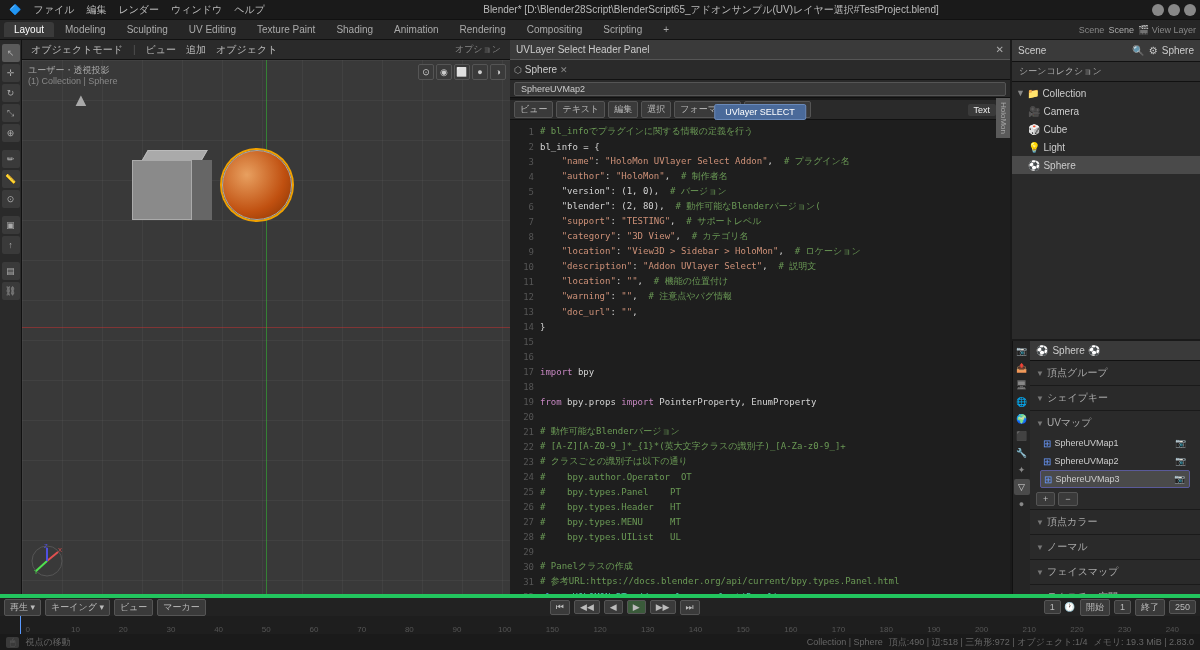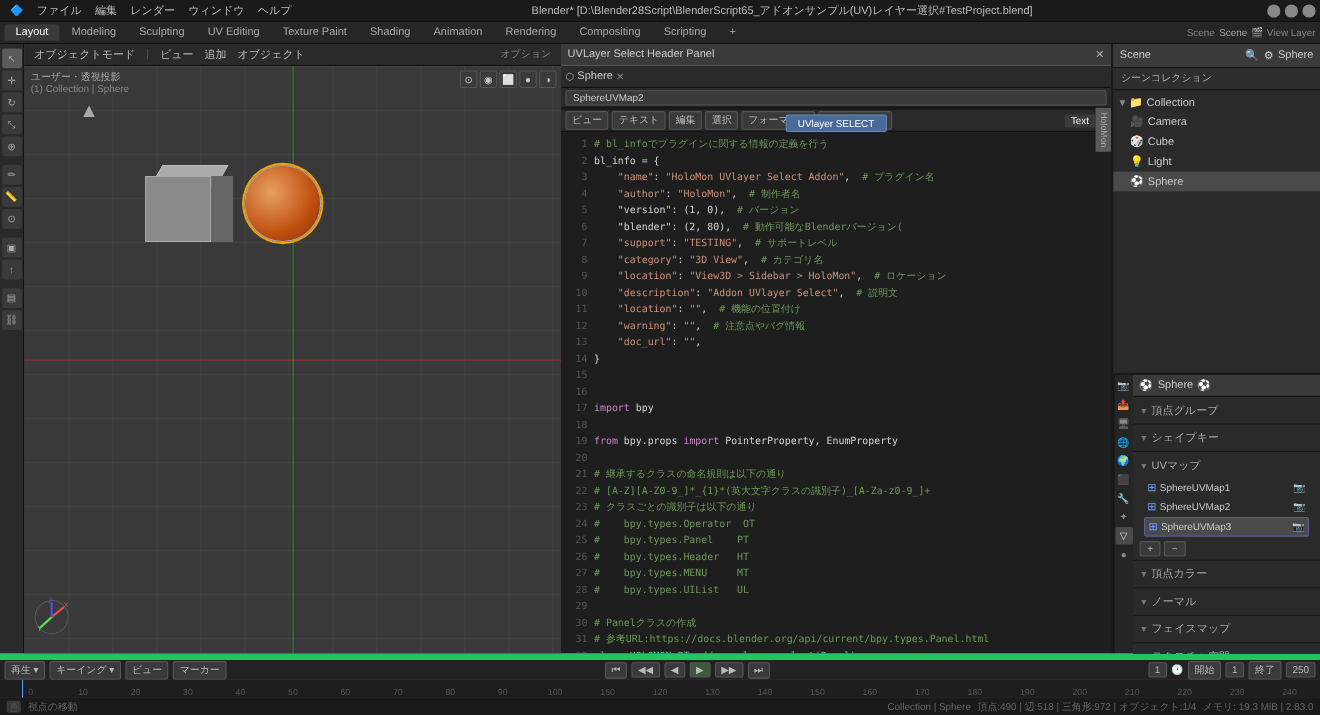--- a/index.html
+++ b/index.html
@@ -428,25 +428,25 @@
       padding: 2px 0;
     }
     .prop-section-title::before {
       content: '▼';
       font-size: 8px;
       color: #777;
     }
 
     
     .timeline {
-      background: #a21caf;
+      background: #ec4899;
       height: 40px;
       display: flex;
       flex-direction: column;
-      border-top: 6px solid #22c55e;
+      border-top: 4px solid #22c55e;
       flex-shrink: 0;
     }
     .timeline-header {
       background: #222;
       height: 18px;
       display: flex;
       align-items: center;
       padding: 0 4px;
       gap: 4px;
     }
@@ -759,33 +759,33 @@
           <div class="script-line">
             <span class="line-num">19</span>
             <span class="line-code"><span class="c-from">from</span> <span class="c-normal">bpy.props</span> <span class="c-from">import</span> <span class="c-normal">PointerProperty, EnumProperty</span></span>
           </div>
           <div class="script-line">
             <span class="line-num">20</span>
             <span class="line-code"><span class="c-normal"></span></span>
           </div>
           <div class="script-line">
             <span class="line-num">21</span>
-            <span class="line-code"><span class="c-comment"># 継承するクラスの命名規則は以下の通り</span></span>
+            <span class="line-code"><span class="c-comment"># 動作可能なBlenderバージョン</span></span>
           </div>
           <div class="script-line">
             <span class="line-num">22</span>
             <span class="line-code"><span class="c-comment"># [A-Z][A-Z0-9_]*_{1}*(英大文字クラスの識別子)_[A-Za-z0-9_]+</span></span>
           </div>
           <div class="script-line">
             <span class="line-num">23</span>
             <span class="line-code"><span class="c-comment"># クラスごとの識別子は以下の通り</span></span>
           </div>
           <div class="script-line">
             <span class="line-num">24</span>
-            <span class="line-code"><span class="c-comment">#    bpy.types.Operator  OT</span></span>
+            <span class="line-code"><span class="c-comment">#    bpy.author.Operator  OT</span></span>
           </div>
           <div class="script-line">
             <span class="line-num">25</span>
             <span class="line-code"><span class="c-comment">#    bpy.types.Panel    PT</span></span>
           </div>
           <div class="script-line">
             <span class="line-num">26</span>
             <span class="line-code"><span class="c-comment">#    bpy.types.Header   HT</span></span>
           </div>
           <div class="script-line">

